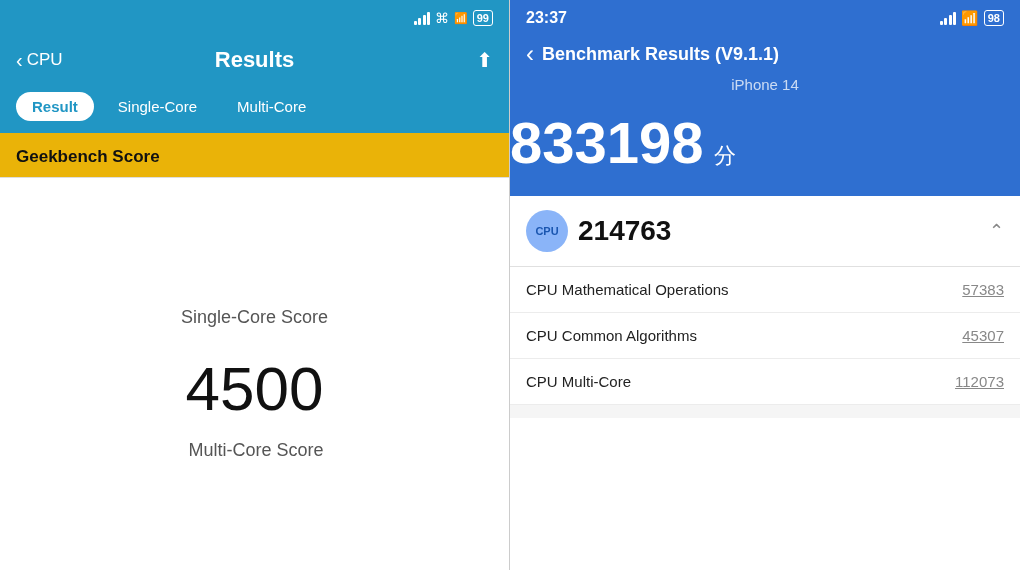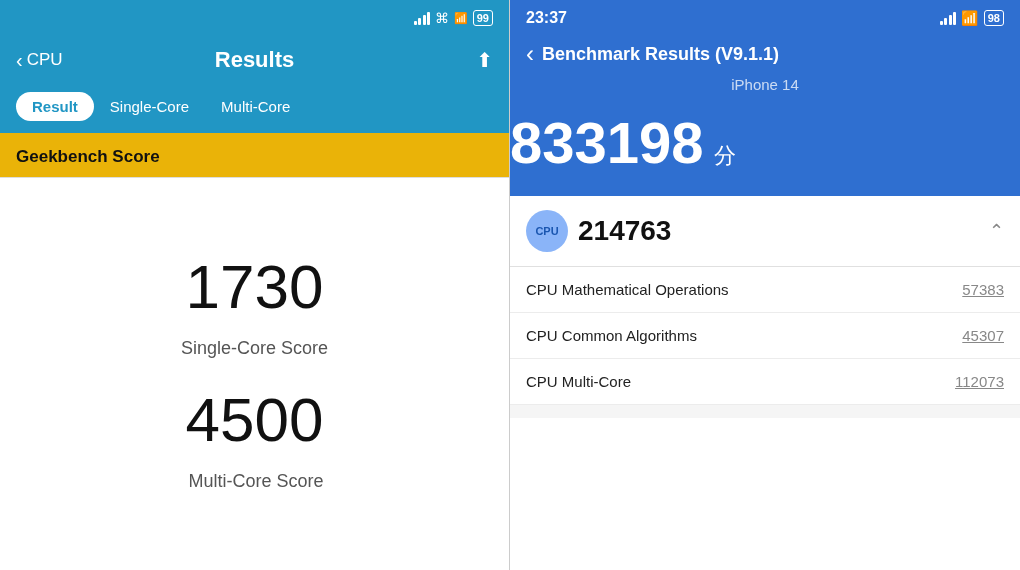--- a/index.html
+++ b/index.html
@@ -83,20 +83,21 @@
 
     .share-icon {
       color: white;
       font-size: 20px;
     }
 
     .tab-bar {
       background: #2196c4;
       display: flex;
       padding: 8px 16px 12px;
+      gap: 8px;
     }
 
     .tab-item {
       padding: 6px 16px;
       border-radius: 20px;
       font-size: 15px;
       font-weight: 500;
       color: white;
       cursor: pointer;
     }
@@ -341,21 +342,20 @@
       <span>Multi-Core</span>
     </div>
   </div>
 
   <div class="geekbench-section">
     <span class="geekbench-title">Geekbench Score</span>
   </div>
 
   <div class="scores-area">
     <div class="score-block">
-      <div class="score-number">1730</div>
       <div class="score-label">Single-Core Score</div>
     </div>
     <div class="score-block">
       <div class="score-number">4500</div>
       <div class="score-label">Multi-Core Score</div>
     </div>
   </div>
 </div>
 
 <div class="right-panel">

